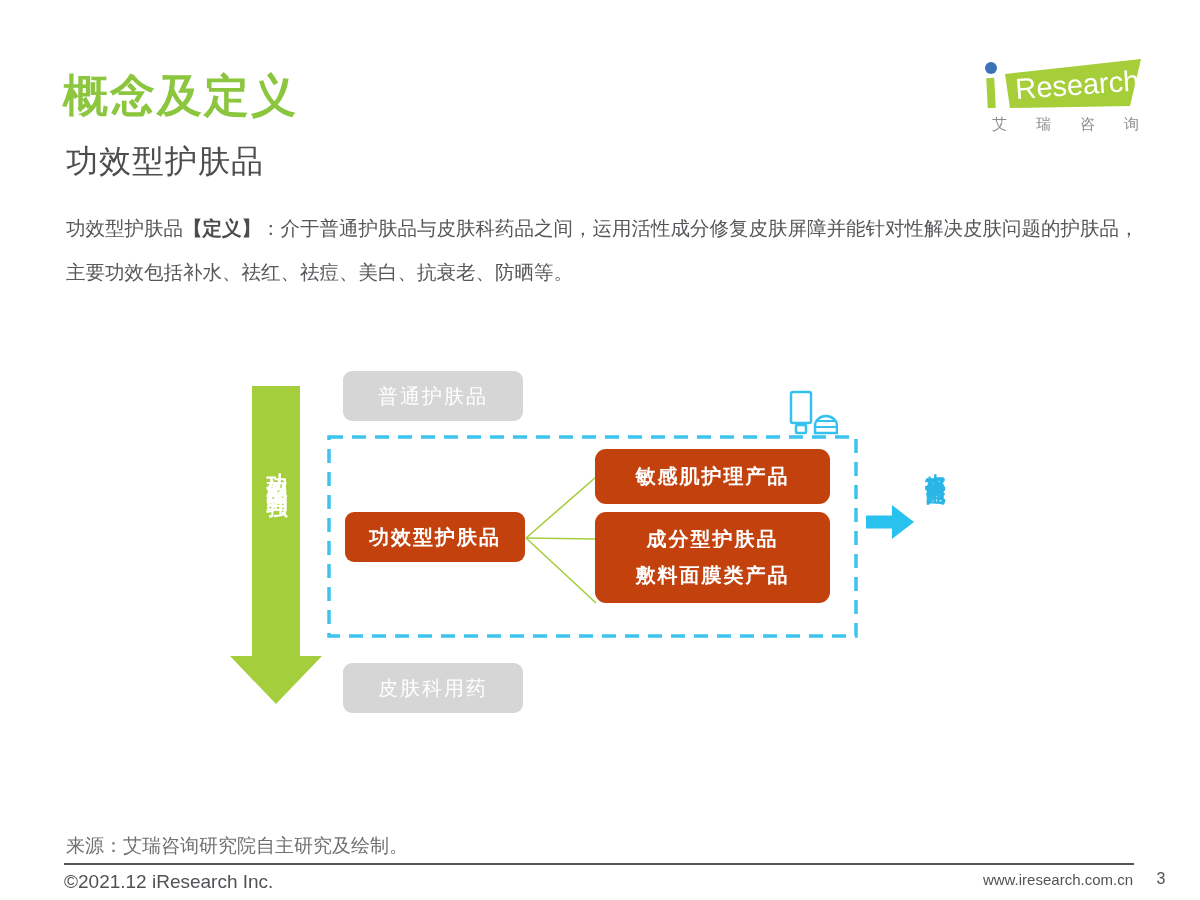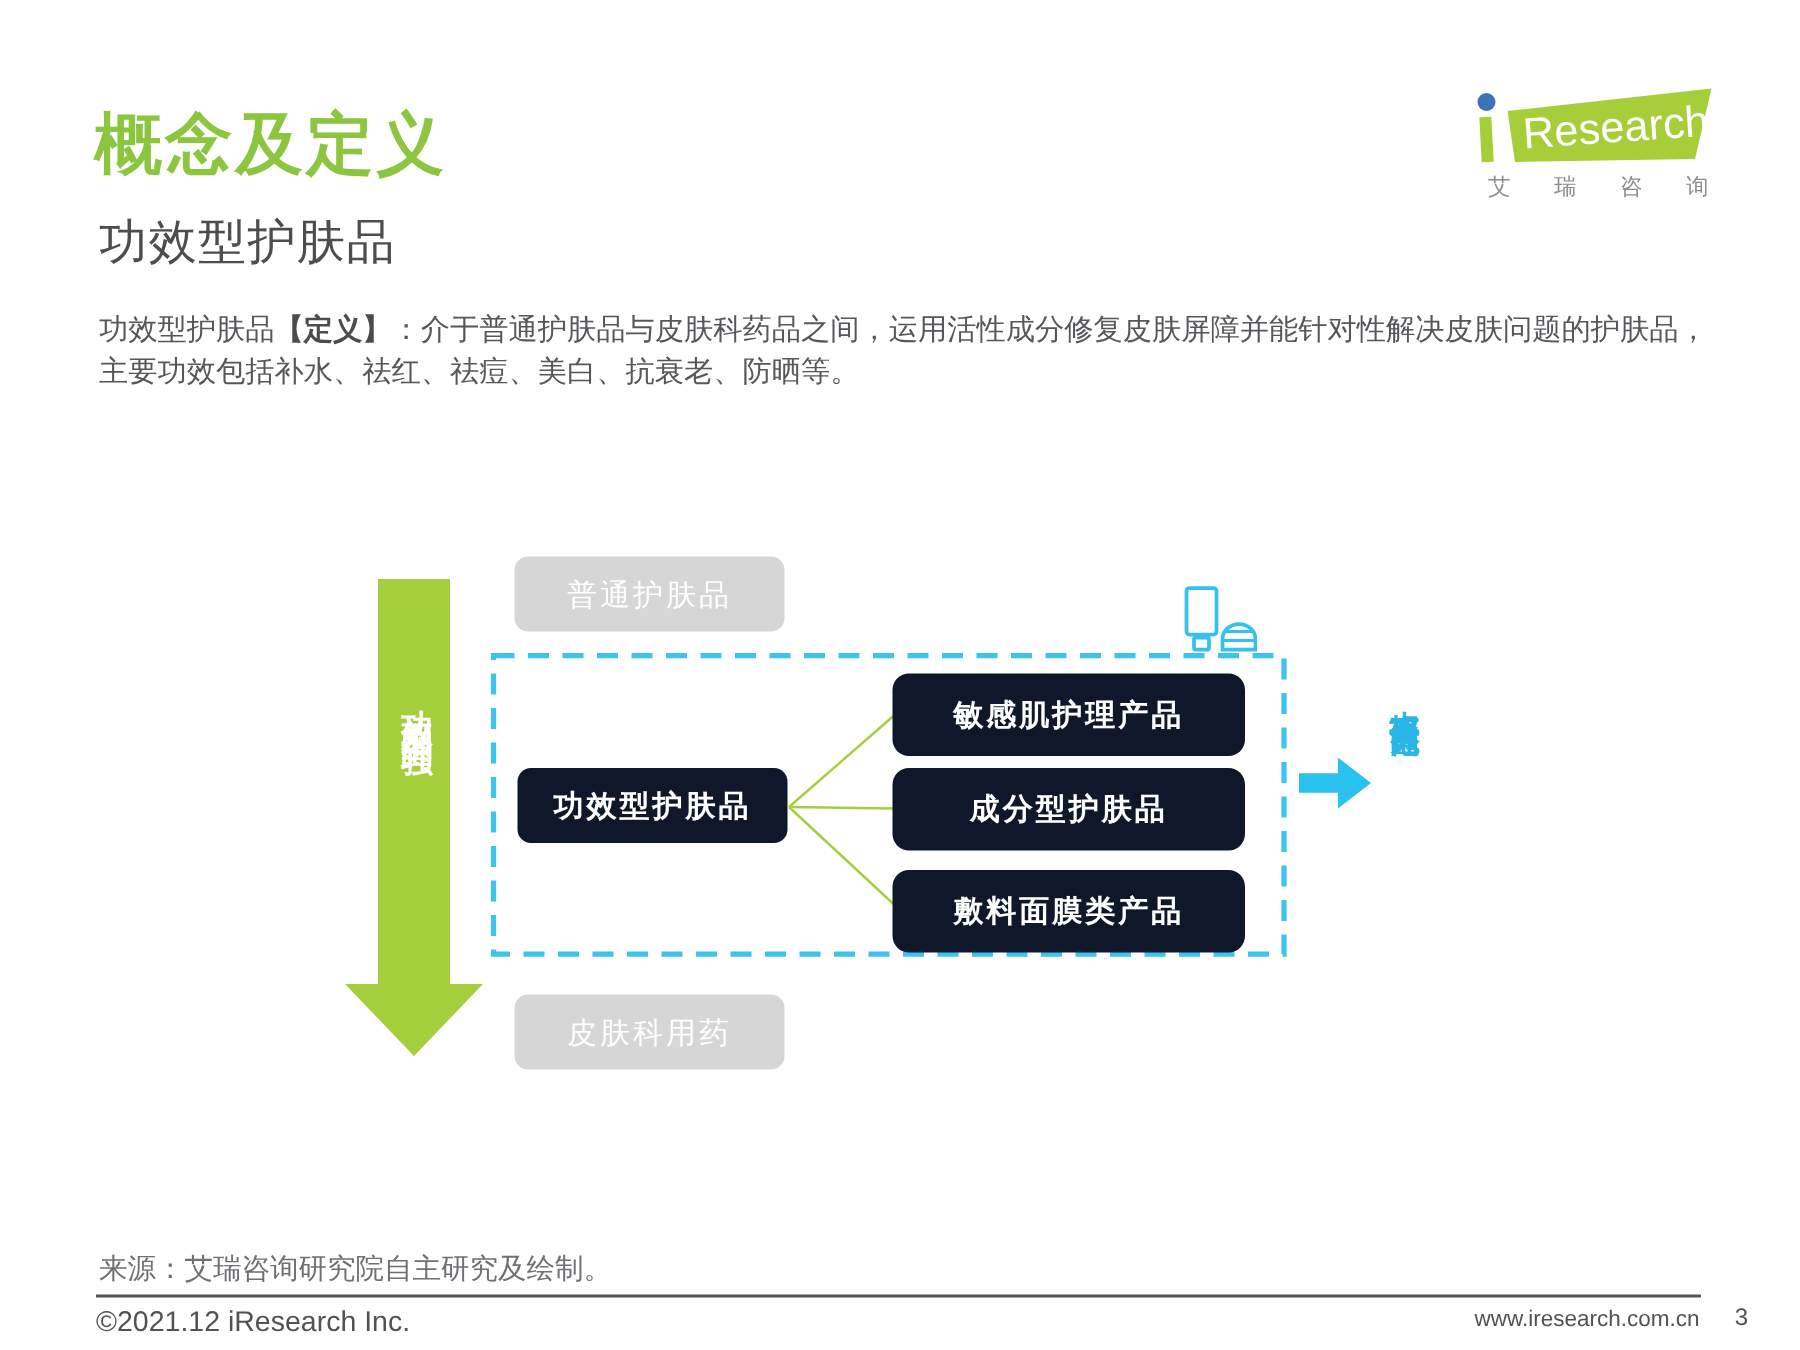--- a/index.html
+++ b/index.html
@@ -13,36 +13,36 @@
 
   
   .section-title{left:63px;top:66px;font-size:45px;font-weight:700;color:#8cc63f;letter-spacing:2px;}
   .page-title{left:66px;top:140px;font-size:32px;font-weight:500;color:#4d4d4d;letter-spacing:1px;}
 
   
   .logo-svg{left:978px;top:58px;}
   .logo-subtext{left:992px;top:115px;font-size:15px;color:#8c8c8c;letter-spacing:29px;white-space:nowrap;}
 
   
-  .body-text{left:66px;top:206px;width:1082px;font-size:19.5px;line-height:28px;color:#56575a;}
+  .body-text{left:66px;top:206px;width:1082px;font-size:19.5px;line-height:44px;color:#56575a;}
   .body-text p{margin:0;}
   .body-text .b{font-weight:700;color:#4b4c4e;}
 
   
   .gray-box{width:180px;height:50px;border-radius:9px;background:#d6d6d7;
     display:flex;align-items:center;justify-content:center;
     color:#ffffff;font-size:20px;font-weight:400;letter-spacing:2px;}
-  .green-box{background:#0f172a;border-radius:9px;
+  .green-box{background:#c2410c;border-radius:9px;
     display:flex;align-items:center;justify-content:center;
     color:#ffffff;font-size:20px;font-weight:700;letter-spacing:2px;}
   .main-box{left:345px;top:512px;width:180px;height:50px;}
   .sub-box{left:595px;width:235px;height:55px;border-radius:11px;}
   .sub-box-0{top:449px;}
   .sub-box-1{top:512px;}
-  .sub-box-2{top:580px;text-align:right;}
+  .sub-box-2{top:548px;text-align:right;}
   .top-gray{left:343px;top:371px;}
   .bottom-gray{left:343px;top:663px;}
 
   .axis-label{left:262px;top:456px;width:30px;height:175px;
     writing-mode:vertical-rl;text-orientation:upright;
     color:#ffffff;font-size:21px;font-weight:700;letter-spacing:5px;line-height:30px;}
   .scope-note{left:921px;top:458px;width:30px;height:170px;
     writing-mode:vertical-rl;text-orientation:upright;
     color:#29b6e6;font-size:20px;font-weight:700;letter-spacing:2px;line-height:30px;}
 

